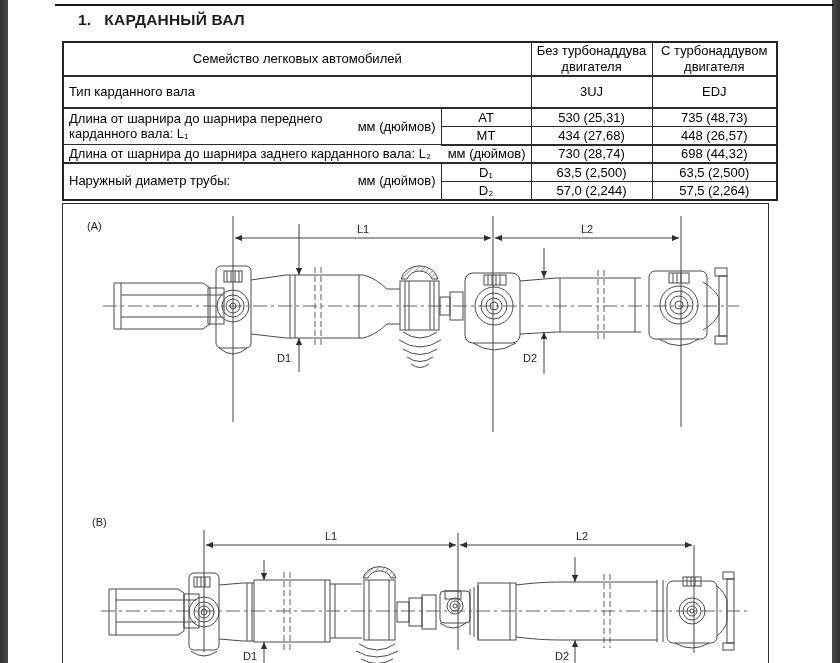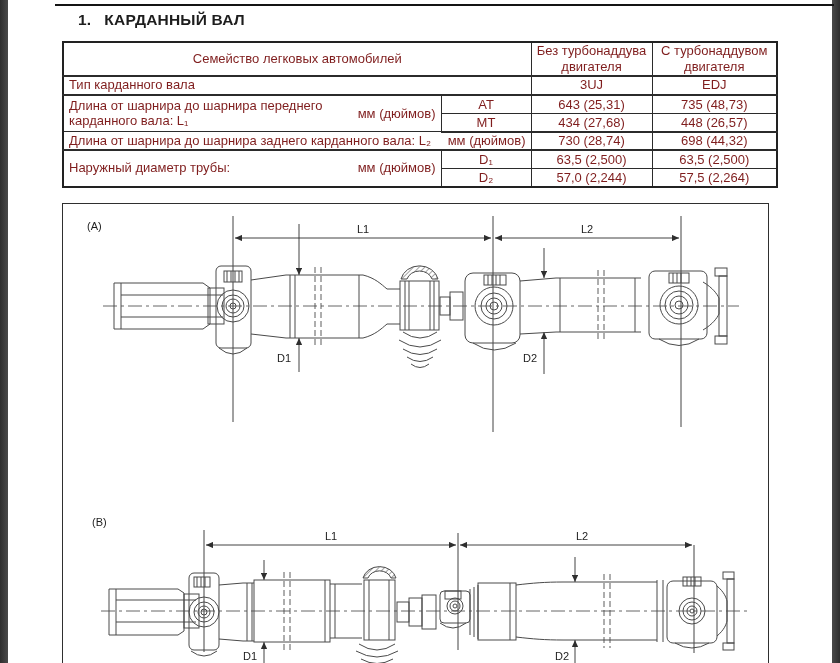--- a/index.html
+++ b/index.html
@@ -11,21 +11,21 @@
   .edge-left{left:0;width:8px;background:linear-gradient(90deg,#2e2e2e,#4a4a4a);}
   .edge-right{left:832px;width:8px;background:linear-gradient(90deg,#4a4a4a,#2e2e2e);}
   .page-top-line{position:absolute;left:55px;top:4px;width:779px;height:2px;background:#141414;}
 
   .doc-title{position:absolute;left:66px;top:11px;font-size:15.5px;font-weight:bold;letter-spacing:.2px;white-space:nowrap;margin-left:12px;}
   .doc-title .num{margin-right:13px;}
 
   table.spec{
     position:absolute;left:62px;top:41px;width:714px;
     border-collapse:collapse;table-layout:fixed;
-    font-size:13px;color:#7f1d1d;
+    font-size:13px;color:#000000;
   }
   table.spec{border:2px solid #222;}
   table.spec td{border:1px solid #2b2b2b;padding:0 5px;vertical-align:middle;line-height:1.22;}
   table.spec tr.thick td{border-bottom-width:2px;}
   .c{text-align:center;}
   .flexcell{display:flex;justify-content:space-between;align-items:center;gap:4px;}
   .flexcell .lbl{flex:1 1 auto;}
   .flexcell .unit{flex:0 0 auto;white-space:nowrap;}
 
   .figure-box{
@@ -58,34 +58,34 @@
       <col style="width:90px">
       <col style="width:121px">
       <col style="width:125px">
     </colgroup>
   <tbody>
       <tr class="thick" style="height:33px">
     <td colspan="2" class="c">Семейство легковых автомобилей</td>
     <td class="c">Без турбонаддува двигателя</td>
     <td class="c">С турбонаддувом двигателя</td>
   </tr>
-  <tr class="thick" style="height:19px">
+  <tr class="thick" style="height:32px">
     <td colspan="2">Тип карданного вала</td>
     <td class="c">3UJ</td>
     <td class="c">EDJ</td>
   </tr>
   <tr style="height:19px">
     <td rowspan="2">
       <div class="flexcell">
         <span class="lbl">Длина от шарнира до шарнира переднего карданного вала: L₁</span>
         <span class="unit">мм (дюймов)</span>
       </div>
     </td>
     <td class="c">AT</td>
-    <td class="c">643 (25,31)</td>
+    <td class="c">530 (25,31)</td>
     <td class="c">735 (48,73)</td>
   </tr>
   <tr class="thick" style="height:18px">
     <td class="c">MT</td>
     <td class="c">434 (27,68)</td>
     <td class="c">448 (26,57)</td>
   </tr>
   <tr class="thick" style="height:18px">
     <td colspan="2">
       <div class="flexcell">

